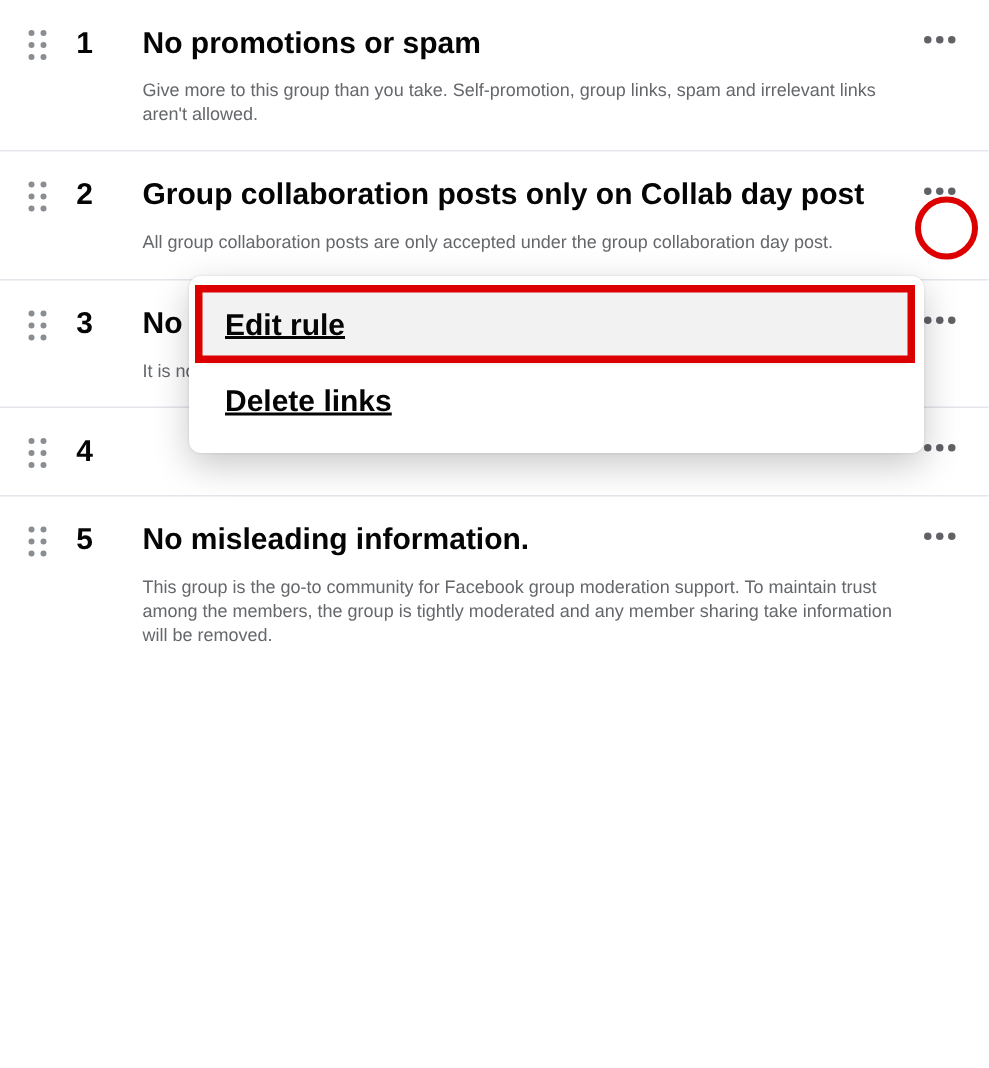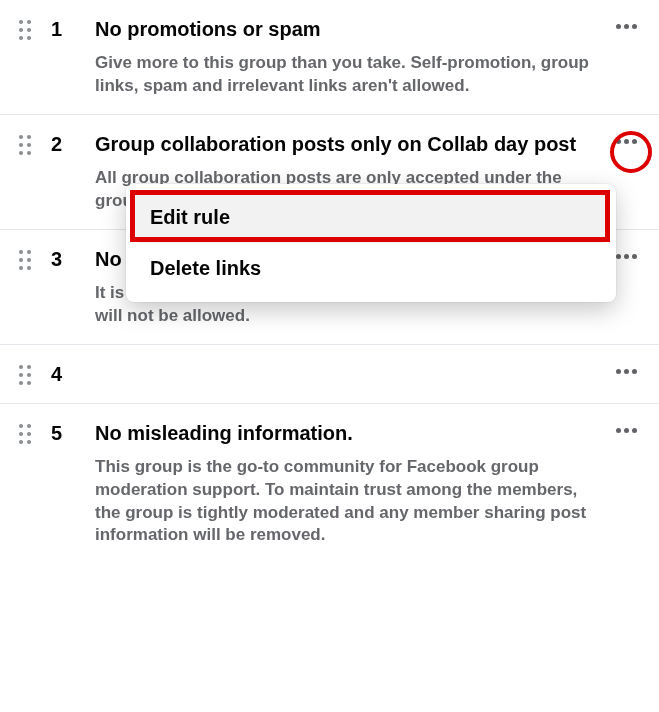--- a/index.html
+++ b/index.html
@@ -56,24 +56,23 @@
       margin-left: 19px;
     }
     .rule-title {
       font-size: 20px;
       font-weight: 700;
       color: #050505;
       line-height: 1.3;
       margin-bottom: 10px;
     }
     .rule-desc {
-      font-size: 17px;
+      font-size: 12px;
       color: #65676b;
       line-height: 1.35;
-      font-weight: bold;
     }
     .more-btn {
       position: absolute;
       right: 16px;
       top: 18px;
       display: flex;
       gap: 3px;
       cursor: pointer;
       padding: 6px;
       border-radius: 50%;
@@ -95,20 +94,21 @@
       padding: 8px;
       z-index: 10;
     }
     .popover-item {
       padding: 14px 16px;
       font-size: 20px;
       font-weight: 600;
       color: #050505;
       border-radius: 6px;
       cursor: pointer;
+      text-decoration: underline;
     }
     .popover-item.highlight {
       background: #f2f2f2;
     }
     .anno-circle {
       position: absolute;
       right: 7px;
       top: 131px;
       width: 42px;
       height: 42px;
@@ -231,21 +231,21 @@
             <span></span>
             <span></span>
             <span></span>
             <span></span>
             <span></span>
           </div>
       </div>
       <div class="num-col">5</div>
       <div class="content-col">
         <div class="rule-title">No misleading information.</div>
-        <div class="rule-desc">This group is the go-to community for Facebook group moderation support. To maintain trust among the members, the group is tightly moderated and any member sharing post information will be removed.</div>
+        <div class="rule-desc">This group is the go-to community for Facebook group moderation support. To maintain trust among the members, the group is tightly moderated and any member sharing take information will be removed.</div>
       </div>
       <div class="more-btn">
           <span></span>
           <span></span>
           <span></span>
         </div>
     </div>
 
   </div>
 

